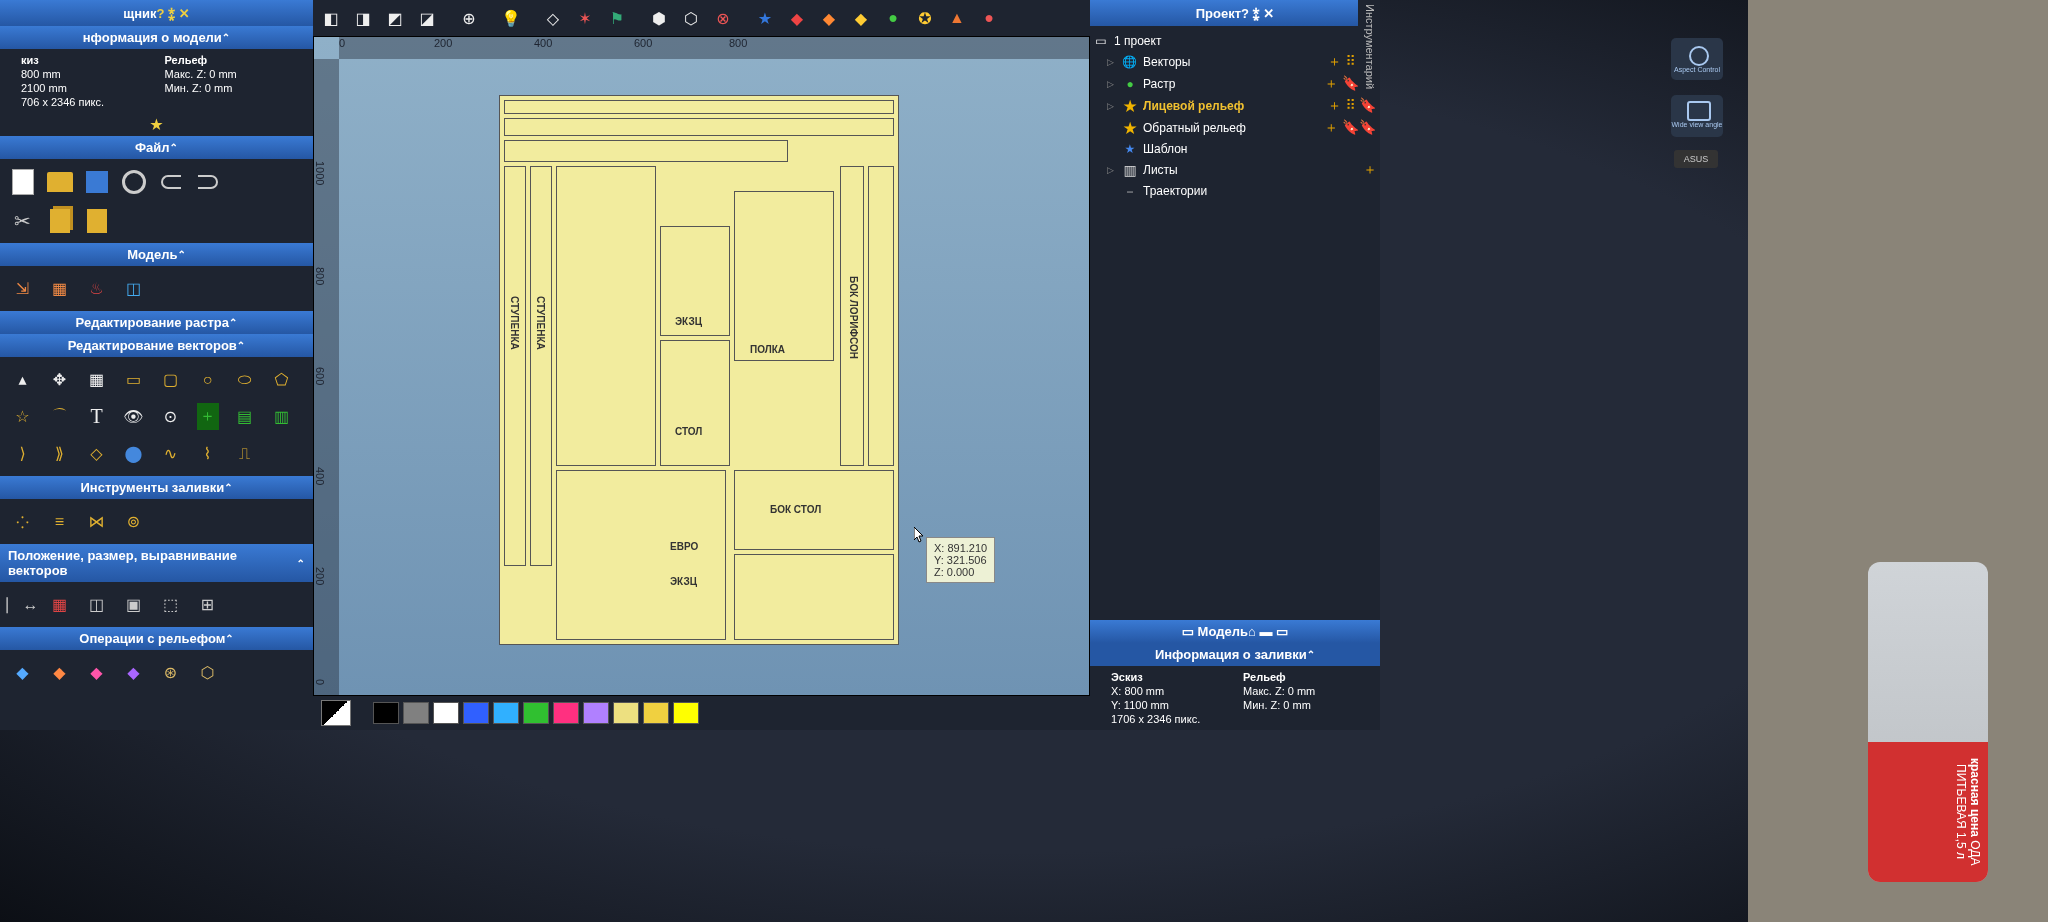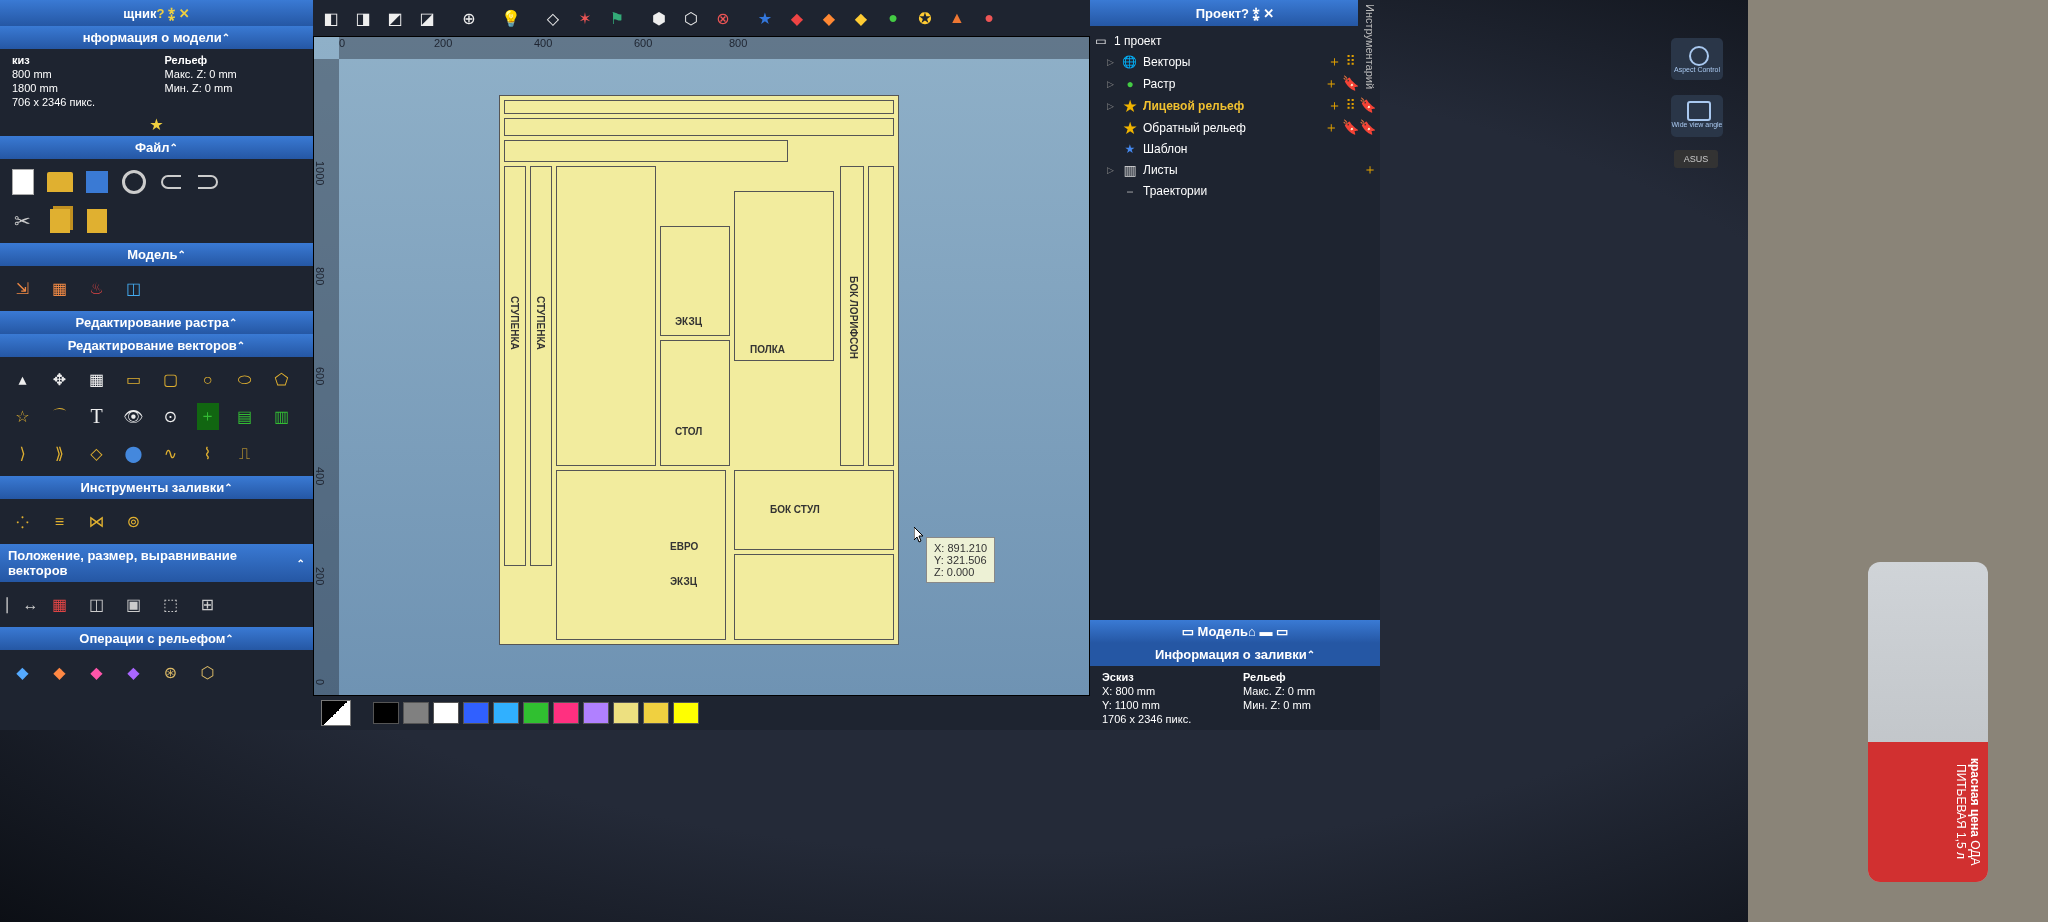--- a/index.html
+++ b/index.html
@@ -3,21 +3,21 @@
 <meta charset="utf-8">
 <style>
 *{margin:0;padding:0;box-sizing:border-box;font-family:Tahoma,Arial,sans-serif}
 body{background:#1a1f2a;overflow:hidden;width:2048px;height:922px;position:relative}
 .app{display:flex;width:1380px;height:730px;background:#1e2430;position:relative}
 
 
 .left{width:313px;background:#1e2430;color:#fff;overflow-y:auto}
 .hdr{background:linear-gradient(#3a7ad4,#2557a4);padding:4px 8px;font-size:13px;font-weight:bold;display:flex;align-items:center;justify-content:center}
 .hdr .caret{font-size:10px}
-.info2{display:flex;flex-wrap:wrap;padding:4px 4px}
+.info2{display:flex;flex-wrap:wrap;padding:4px 13px}
 .info2 .cell{width:50%;padding:1px 8px;font-size:11px}
 .info2 .lbl{font-weight:bold}
 .toolbar{display:flex;flex-wrap:wrap;padding:5px;gap:2px}
 .tbtn{width:35px;height:35px;display:flex;align-items:center;justify-content:center;cursor:pointer;border-radius:2px}
 
 
 .tabs{display:flex;background:#121822;font-size:12px}
 .tab{padding:4px 10px;color:#bbb;border-right:1px solid #000;display:flex;align-items:center;gap:5px}
 .tab.active{background:#2a3040;color:#fff}
 .dot{width:8px;height:8px;border-radius:50%;background:#78a8f0;display:inline-block}
@@ -101,21 +101,21 @@
 
     <div class="hdr">
       <span>нформация о модели</span>
       <span class="caret">⌃</span>
     </div>
     <div class="info2">
       <div class="cell lbl">киз</div>
       <div class="cell lbl">Рельеф</div>
       <div class="cell">800 mm</div>
       <div class="cell">Макс. Z: 0 mm</div>
-      <div class="cell">1800 mm</div>
+      <div class="cell">2100 mm</div>
       <div class="cell">Мин. Z: 0 mm</div>
       <div class="cell">706 x 2346 пикс.</div>
     </div>
     <div style="text-align:center;color:#f0d040;font-size:16px;padding:2px">★</div>
 
     <div class="hdr">
       <span>Файл</span>
       <span class="caret">⌃</span>
     </div>
     <div class="toolbar">
@@ -420,21 +420,21 @@
         <div class="part" style="left:160px;top:244px;width:70px;height:126px"></div>
         <div class="part" style="left:234px;top:374px;width:160px;height:80px"></div>
         <div class="part" style="left:234px;top:458px;width:160px;height:86px"></div>
 
         <span class="plabel" style="left:9px;top:200px">СТУПЕНКА</span>
         <span class="plabel" style="left:35px;top:200px">СТУПЕНКА</span>
         <span class="plabel h" style="left:175px;top:220px">ЭКЗЦ</span>
         <span class="plabel h" style="left:250px;top:248px">ПОЛКА</span>
         <span class="plabel h" style="left:175px;top:330px">СТОЛ</span>
         <span class="plabel" style="left:348px;top:180px">БОК ЛОРИФСОН</span>
-        <span class="plabel h" style="left:270px;top:408px">БОК СТУЛ</span>
+        <span class="plabel h" style="left:270px;top:408px">БОК СТОЛ</span>
         <span class="plabel h" style="left:170px;top:445px">ЕВРО</span>
         <span class="plabel h" style="left:170px;top:480px">ЭКЗЦ</span>
       </div>
 
       <svg class="cursor" style="left:600px;top:490px" viewBox="0 0 12 17">
           <path d="M0 0 L0 13 L3 10 L5 15 L7 14 L5 9 L9 9 Z" fill="#fff" stroke="#000"></path>
         </svg>
       <div class="tooltip" style="left:612px;top:500px">
         <div>X: 891.210</div>
         <div>Y: 321.506</div>

